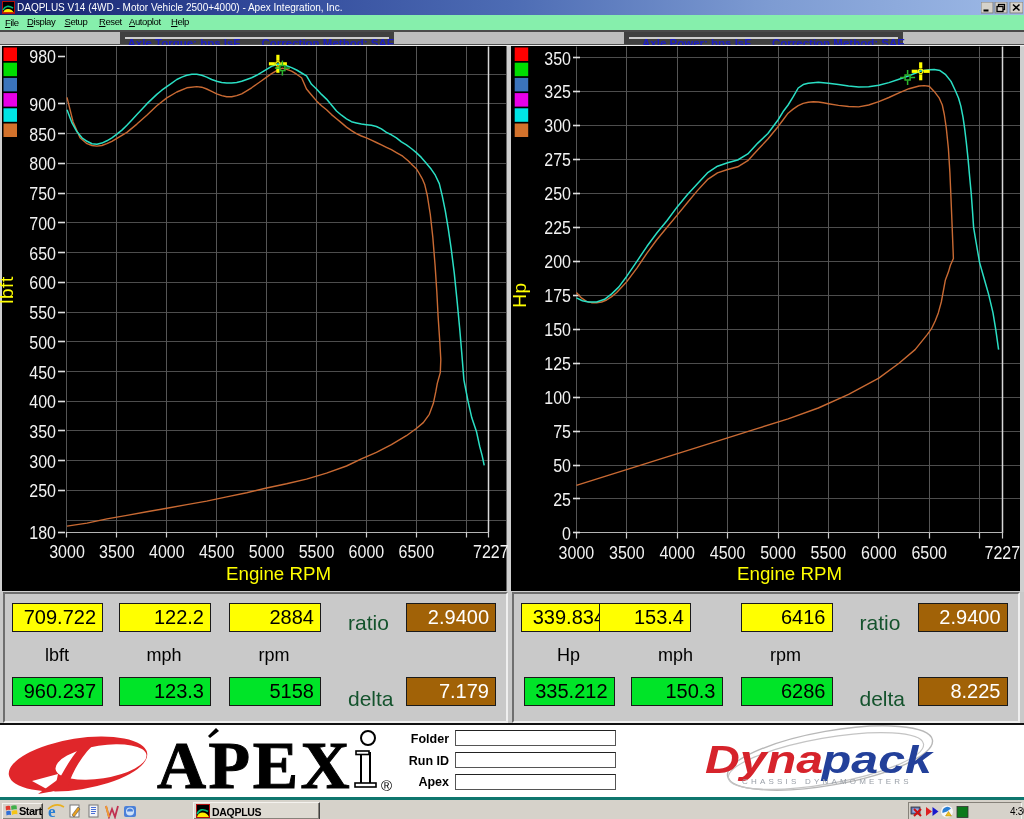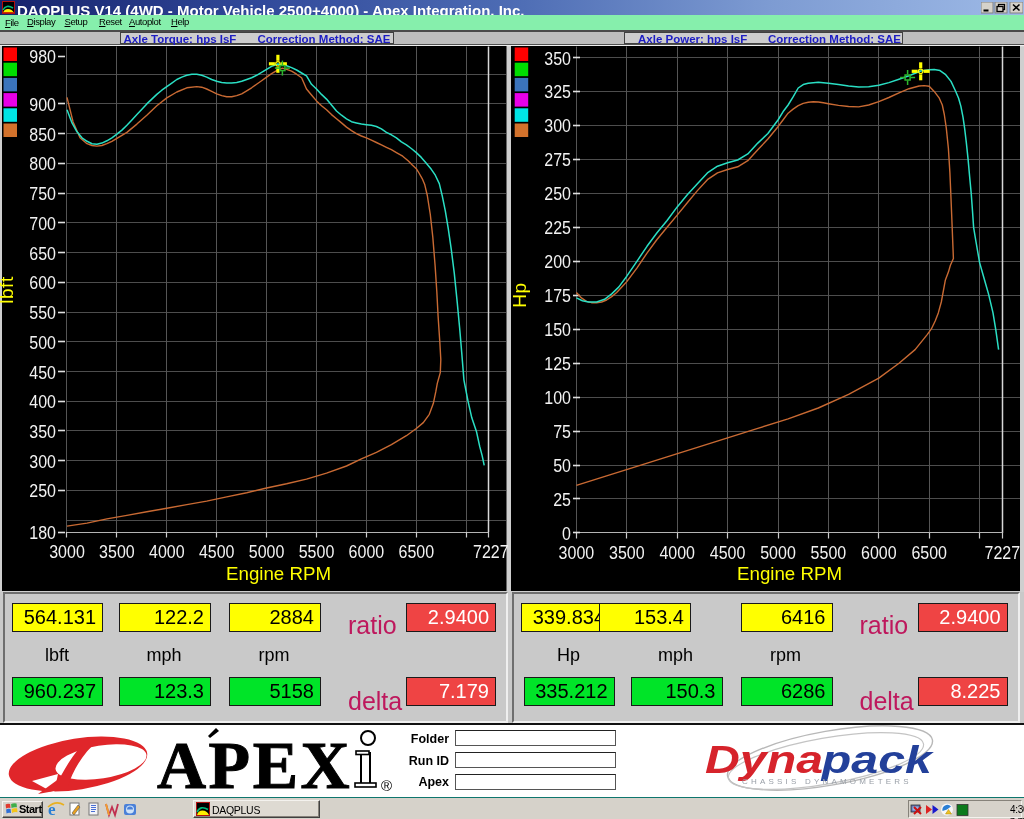--- a/index.html
+++ b/index.html
@@ -1,32 +1,32 @@
 <!DOCTYPE html>
 <html><head><meta charset="utf-8"><style>
 *{margin:0;padding:0;box-sizing:border-box}
 body{width:1024px;height:819px;position:relative;overflow:hidden;background:#c9c9c9;font-family:"Liberation Sans",sans-serif}
 .abs{position:absolute}
 #titlebar{left:0;top:0;width:1024px;height:15px;background:linear-gradient(to right,#16226b 0%,#31499a 25%,#4d6cb4 50%,#7d9bd2 75%,#9db9e6 100%)}
-#titletxt{left:17px;top:2px;color:#fff;font-weight:bold;font-size:15px;letter-spacing:0px}
+#titletxt{left:17px;top:2px;color:#fff;font-weight:normal;font-size:10px;letter-spacing:0px}
 #menubar{left:0;top:15px;width:1024px;height:15px;background:#86efac;color:#000;font-size:9.5px;letter-spacing:-0.4px}
 #menubar>span{position:absolute;top:1px}
 #hdrband{left:0;top:30px;width:1024px;height:15px;background:#bdbdbd;border-top:2px solid #4a4a4a;border-bottom:1px solid #515151}
-.hdrbox{top:31.5px;height:12.5px;background:#cdcdcd;border:1px solid #404040;color:#1c1cc4;font-weight:bold;font-size:11.5px;line-height:12px}
+.hdrbox{top:31.5px;height:12.5px;background:#cdcdcd;border:5px solid #404040;color:#1c1cc4;font-weight:bold;font-size:11.5px;line-height:12px}
 .hdrbox i{position:absolute;font-style:normal;white-space:pre}
 #pnl-l,#pnl-r{top:592px;height:131px;background:#c9c9c9;border:2px solid;border-color:#6e6e6e #efefef #efefef #6e6e6e}
 .vbox{height:29px;border:1px solid #1a1a1a;font-size:20px;text-align:right;padding:2px 6px 0 0;color:#000}
 .vb1{top:603px}.vb2{top:677px}
 .ybg{background:#ffff00}.gbg{background:#00e428}
-.bbox{height:29px;background:#ef4444;border:1px solid #1a1a1a;font-size:20px;text-align:right;padding:2px 6px 0 0;color:#fff}
+.bbox{height:29px;background:#a16207;border:1px solid #1a1a1a;font-size:20px;text-align:right;padding:2px 6px 0 0;color:#fff}
 .plabel{font-size:18px;color:#000;top:645px;width:100px;text-align:center}
-.rlabel{color:#be185d;font-size:25px}
+.rlabel{color:#14532d;font-size:21px}
 #sep{left:0;top:723px;width:1024px;height:2px;background:#111}
 #white{left:0;top:725px;width:1024px;height:72px;background:#fff}
-#taskbar{left:0;top:797px;width:1024px;height:22px;background:#d6d2ca;border-top:1px solid #0f766e}
+#taskbar{left:0;top:797px;width:1024px;height:22px;background:#d6d2ca;border-top:3px solid #0f766e}
 #startbtn{left:2px;top:3px;width:41px;height:17px;background:#d6d2ca;border:1px solid;border-color:#f4f2ee #404040 #404040 #f4f2ee;box-shadow:inset -1px -1px 0 #86827a}
 #daqbtn{left:192.5px;top:2px;width:127px;height:18px;background:#dedad2;border:1px solid;border-color:#f4f2ee #404040 #404040 #f4f2ee;box-shadow:inset -1px -1px 0 #86827a}
 #tray{left:908px;top:2px;width:114px;height:18px;border:1px solid;border-color:#86827a #f4f2ee #f4f2ee #86827a;font-size:12px}
 .u{text-decoration:underline}
 .flabel{position:absolute;font-size:12.5px;font-weight:bold;color:#000;text-align:right;width:60px}
 .fbox{position:absolute;left:455px;width:161px;height:16px;background:#fff;border:1px solid #555;border-top:1px solid #222}
 </style></head><body>
 <div class="abs" id="titlebar"></div>
 <div class="abs" id="titletxt">DAQPLUS V14 (4WD - Motor Vehicle 2500+4000) - Apex Integration, Inc.</div>
 <svg class="abs" style="left:2px;top:1px" width="13" height="13">
@@ -265,21 +265,21 @@
     <circle cx="920.7" cy="41.3" r="2.2" fill="none" stroke="#ffff00" stroke-width="1.2"></circle>
     <g stroke="#2db82d" stroke-width="1.5">
 <line x1="900.1" y1="47.5" x2="904.6" y2="47.5"></line>
       <line x1="910.6" y1="47.5" x2="915.1" y2="47.5"></line>
 <line x1="907.6" y1="40.0" x2="907.6" y2="44.5"></line>
       <line x1="907.6" y1="50.5" x2="907.6" y2="55.0"></line>
 <rect x="905.1" y="45.0" width="5" height="5" fill="none"></rect>
 </g>
   </svg>
 <div class="abs" id="pnl-l" style="left:3px;width:505px"></div>
-<div class="abs vbox ybg vb1" style="left:12px;width:91px">564.131</div>
+<div class="abs vbox ybg vb1" style="left:12px;width:91px">709.722</div>
 <div class="abs vbox gbg vb2" style="left:12px;width:91px">960.237</div>
 <div class="abs vbox ybg vb1" style="left:119px;width:92px">122.2</div>
 <div class="abs vbox gbg vb2" style="left:119px;width:92px">123.3</div>
 <div class="abs vbox ybg vb1" style="left:229px;width:92px">2884</div>
 <div class="abs vbox gbg vb2" style="left:229px;width:92px">5158</div>
 <div class="abs plabel" style="left:7px">lbft</div>
 <div class="abs plabel" style="left:114px">mph</div>
 <div class="abs plabel" style="left:224px">rpm</div>
 <div class="abs rlabel" style="left:348px;top:611px">ratio</div>
 <div class="abs rlabel" style="left:348px;top:687px">delta</div>
@@ -368,21 +368,21 @@
         <path d="M81,8.5 a3,3 0 0 1 6,0" fill="#4a80d8"></path>
       </g>
 </svg>
 <div class="abs" id="daqbtn"></div>
 <svg class="abs" style="left:195.5px;top:4px" width="14" height="14">
 <rect x="0" y="0" width="14" height="14" fill="#b01010"></rect>
       <rect x="1" y="1" width="12" height="12" fill="#000"></rect>
 <path d="M1,10 Q4.5,3 12,7.5" stroke="#00b87a" stroke-width="1.7" fill="none"></path>
 <path d="M1,13 Q2,8.5 6.5,8.5 Q11,8.5 13,13 Z" fill="#ffee00"></path>
 </svg>
-<div class="abs" style="left:212px;top:6px;font-weight:normal;font-size:10.5px;letter-spacing:-0.3px">DAQPLUS</div>
+<div class="abs" style="left:212px;top:6px;font-weight:bold;font-size:10.5px;letter-spacing:-0.3px">DAQPLUS</div>
 <div class="abs" id="tray"></div>
 <svg class="abs" style="left:910px;top:4px" width="62" height="15">
 <g>
         <rect x="1" y="3" width="9" height="7" fill="#5a6fae" stroke="#333" stroke-width="0.8"></rect>
         <rect x="2.5" y="4.5" width="6" height="4" fill="#9ab0e0"></rect>
 <path d="M4,5 L11,12 M11,5 L4,12" stroke="#cc1111" stroke-width="2"></path>
       </g>
 <g>
         <path d="M16,3 L22,7.5 L16,12 Z" fill="#d22"></path>
         <path d="M22.5,3 L28.5,7.5 L22.5,12 Z" fill="#1a1acc"></path>

